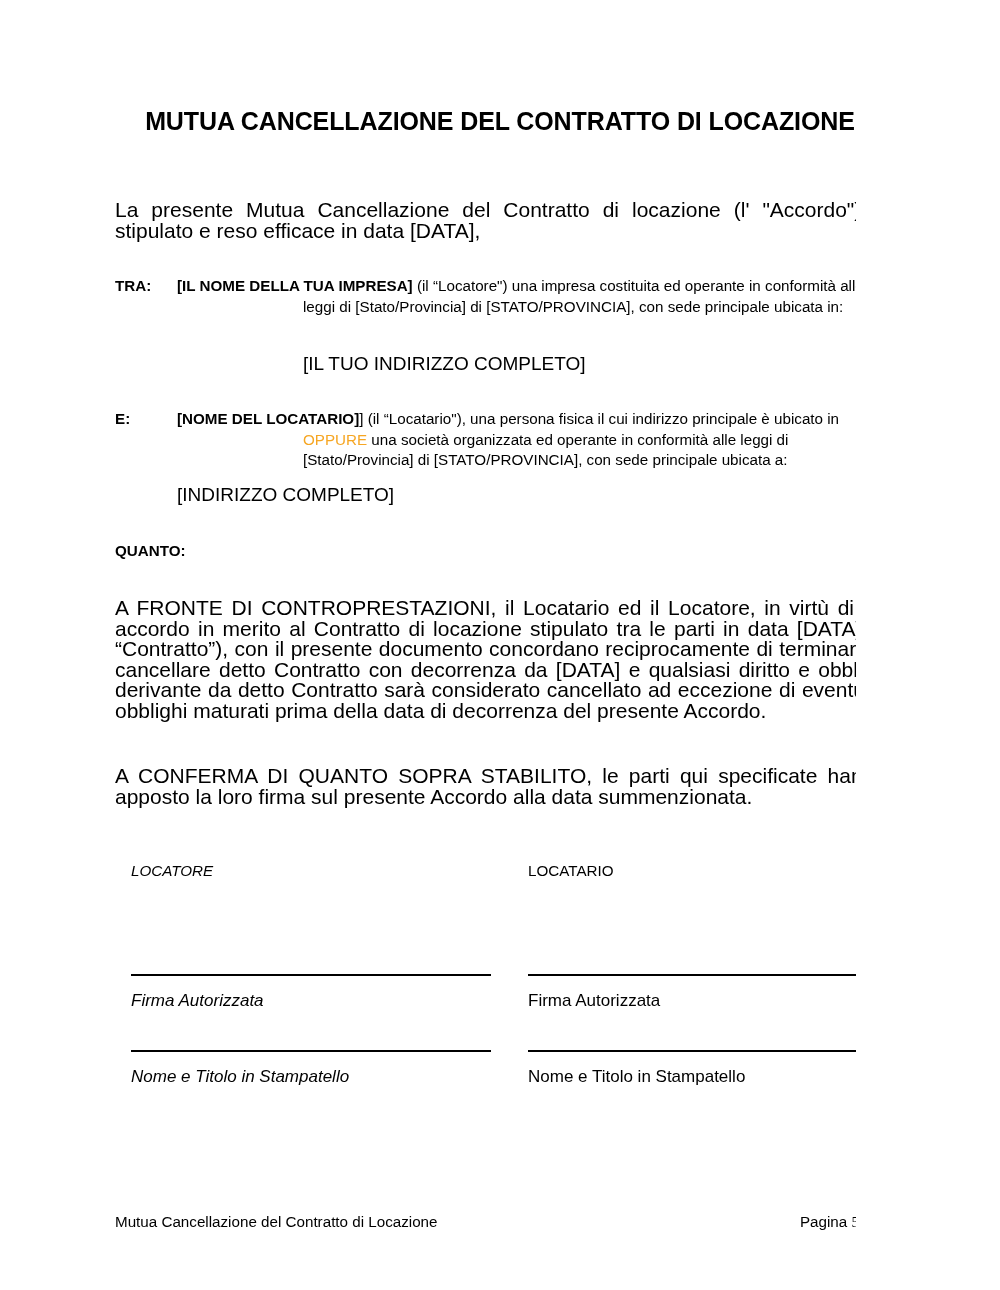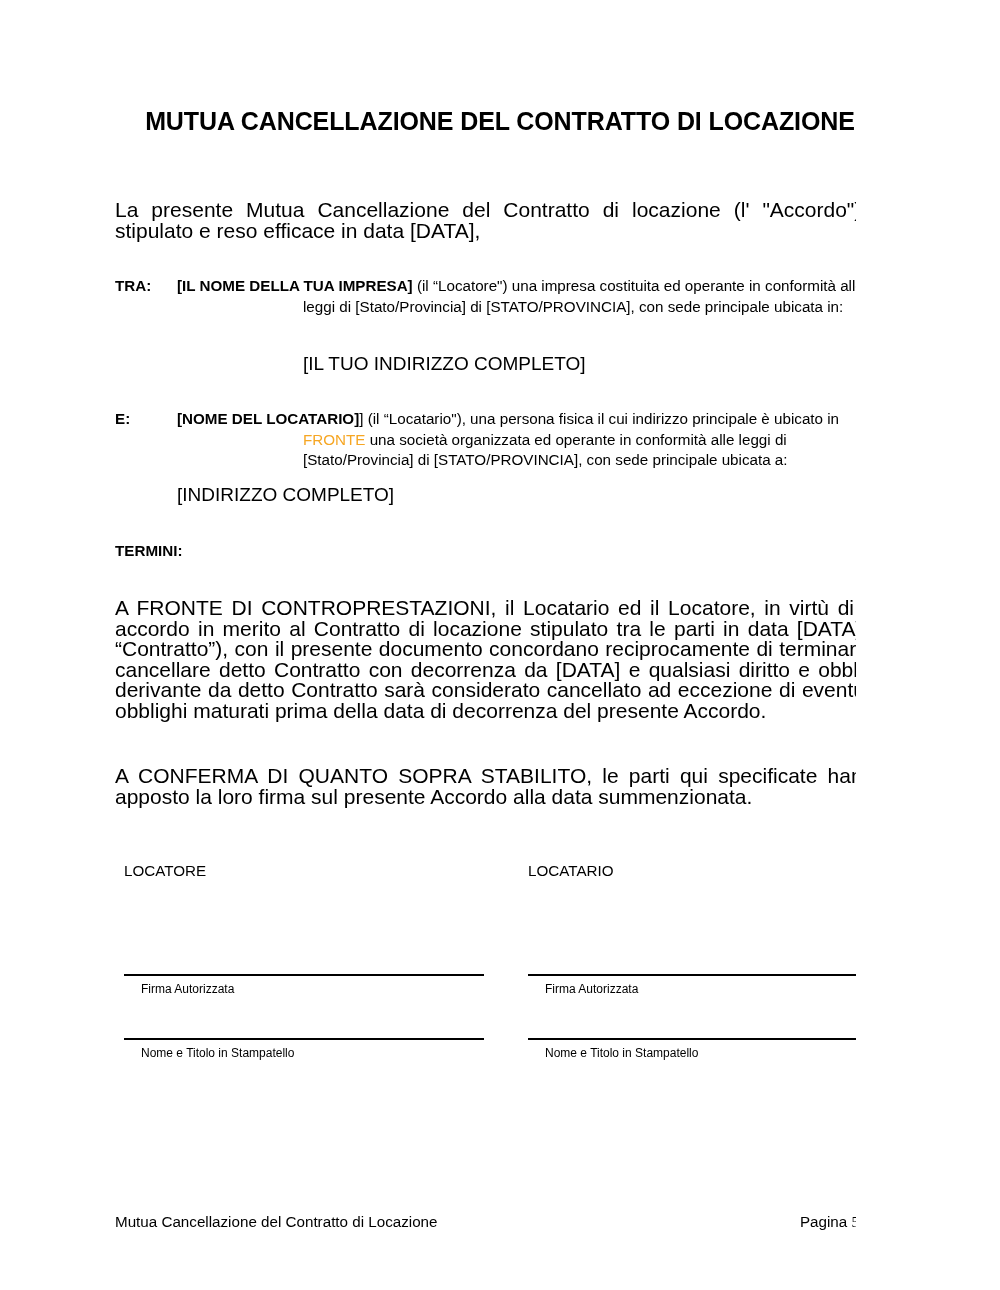--- a/index.html
+++ b/index.html
@@ -113,40 +113,39 @@
   .sig-cols {
     position: relative;
     width: 771px;
     height: 195px;
   }
   .sig-col {
     position: absolute;
     top: 0;
     width: 360px;
   }
-  .sig-col-left  { left: 9px; }
+  .sig-col-left  { left: 16px; font-style: italic; }
   .sig-col-right { left: 413px; width: 358px; }
 
   .sig-heading {
     font-size: 15.2px;
     line-height: 20.5px;
   }
   .sig-rule {
     border-top: 2px solid #000000;
     height: 0;
     font-size: 0;
     line-height: 0;
   }
   .sig-rule-1 { margin-top: 92px; }
   .sig-rule-2 { margin-top: 39px; }
   .sig-caption {
-    font-size: 12px;
-    line-height: 20.5px;
-    padding-top: 3px;
-    margin-left: 17px;
+    font-size: 17px;
+    line-height: 20.5px;
+    padding-top: 15px;
   }
 
   
   .footer {
     position: absolute;
     left: 115px;
     top: 1212px;
     width: 771px;
     font-size: 15.2px;
     line-height: 20.5px;
@@ -180,27 +179,27 @@
         <b>[IL NOME DELLA TUA IMPRESA]</b><span> (il “Locatore") una impresa costituita ed operante in conformità alle leggi di [Stato/Provincia] di [STATO/PROVINCIA], con sede principale ubicata in:</span>
       </div>
     </div>
   </div>
   <div class="addr-line addr-tra">[IL TUO INDIRIZZO COMPLETO]</div>
 
   <div class="party party-e">
     <div class="party-row">
       <span class="party-label">E:</span>
       <div class="party-body">
-        <b>[NOME DEL LOCATARIO]</b><span>] (il “Locatario"), una persona fisica il cui indirizzo principale è ubicato in </span><span class="hl-oppure">FRONTE</span><span> una società organizzata ed operante in conformità alle leggi di [Stato/Provincia]  di [STATO/PROVINCIA], con sede principale ubicata a:</span>
+        <b>[NOME DEL LOCATARIO]</b><span>] (il “Locatario"), una persona fisica il cui indirizzo principale è ubicato in </span><span class="hl-oppure">OPPURE</span><span> una società organizzata ed operante in conformità alle leggi di [Stato/Provincia]  di [STATO/PROVINCIA], con sede principale ubicata a:</span>
       </div>
     </div>
   </div>
   <div class="addr-line addr-e">[INDIRIZZO COMPLETO]</div>
 
-  <div class="termini-head">TERMINI:</div>
+  <div class="termini-head">QUANTO:</div>
 
   <div class="body-text justified p-termini">A FRONTE DI CONTROPRESTAZIONI, il Locatario ed il Locatore, in virtù di un accordo in merito al Contratto di locazione stipulato tra le parti in data [DATA] (il “Contratto”), con il presente documento concordano reciprocamente di terminare e cancellare detto Contratto con decorrenza da [DATA] e qualsiasi diritto e obbligo derivante da detto Contratto sarà considerato cancellato ad eccezione di eventuali obblighi maturati prima della data di decorrenza del presente Accordo.</div>
 
 
   <div class="body-text justified p-conferma">A CONFERMA DI QUANTO SOPRA STABILITO, le parti qui specificate hanno apposto la loro firma sul presente Accordo alla data summenzionata.</div>
 
   <div class="sig-wrap">
     <div class="sig-cols">
 
       <div class="sig-col sig-col-left">

